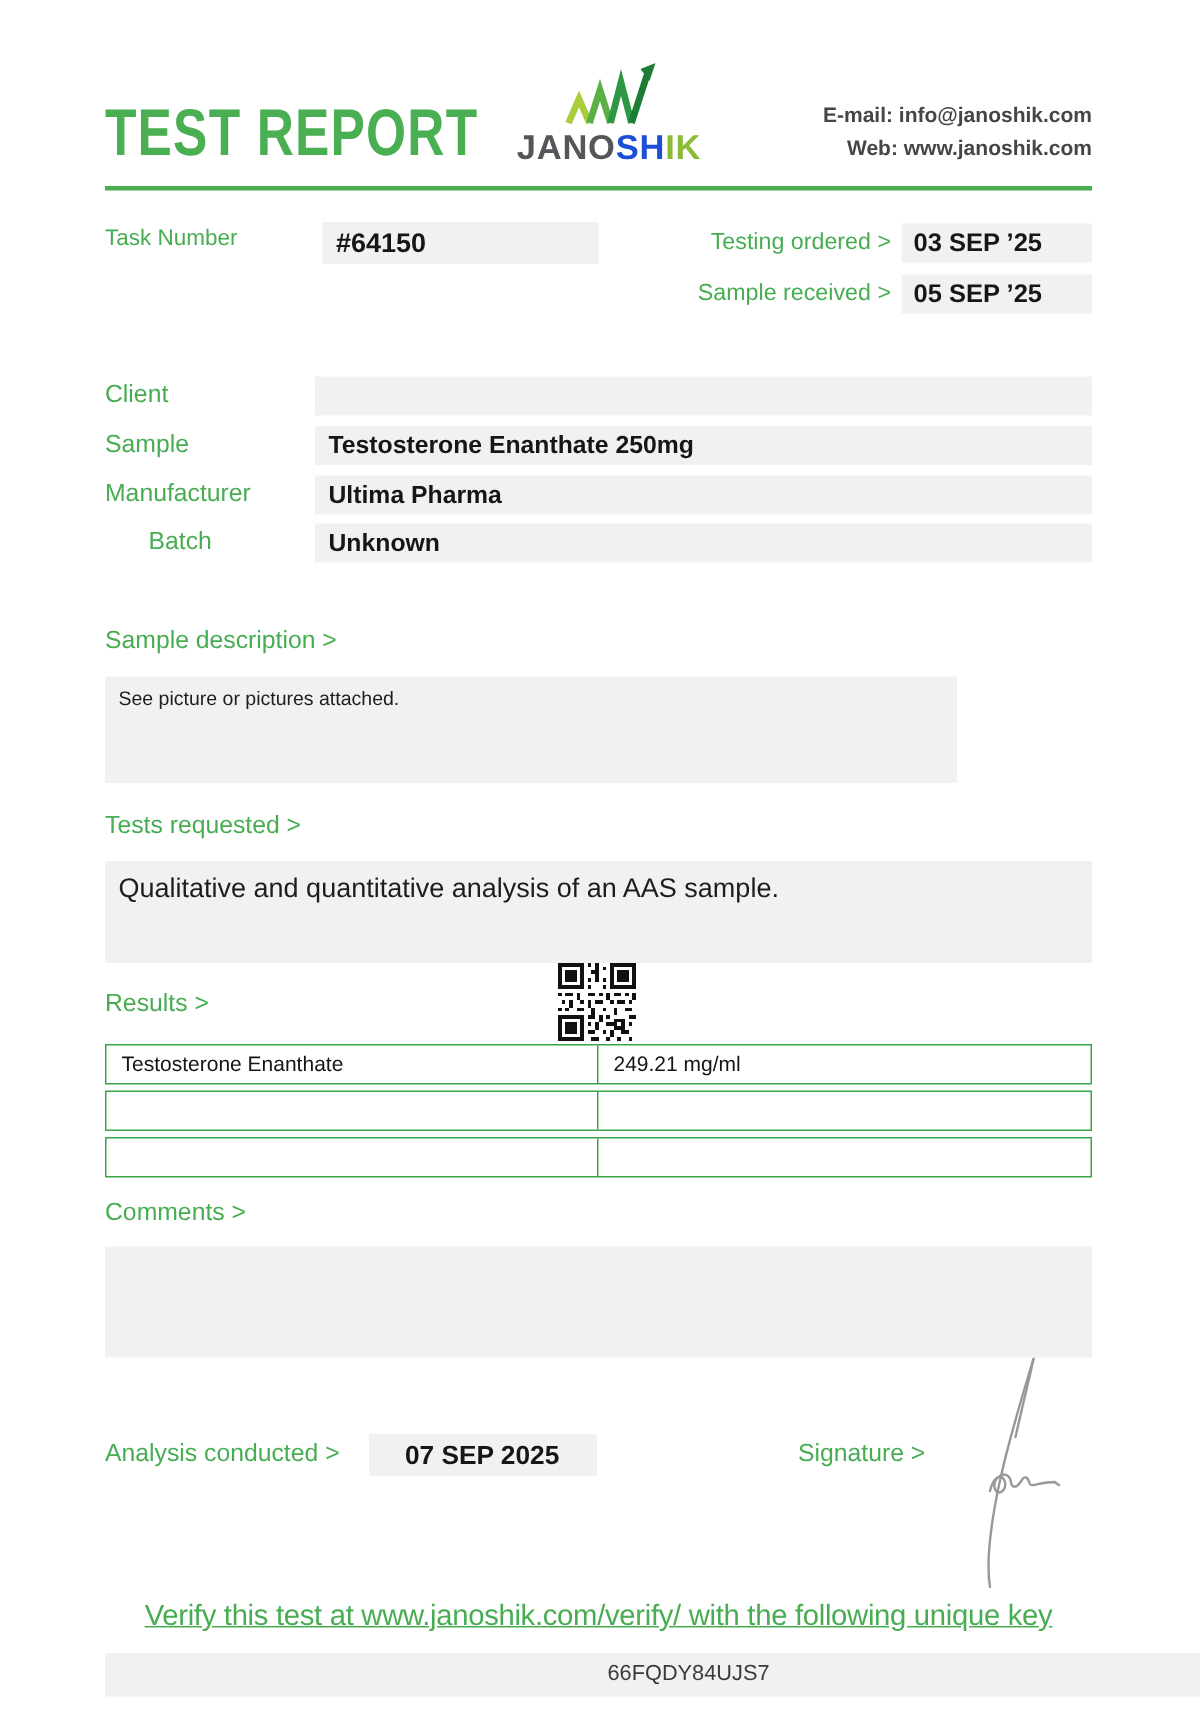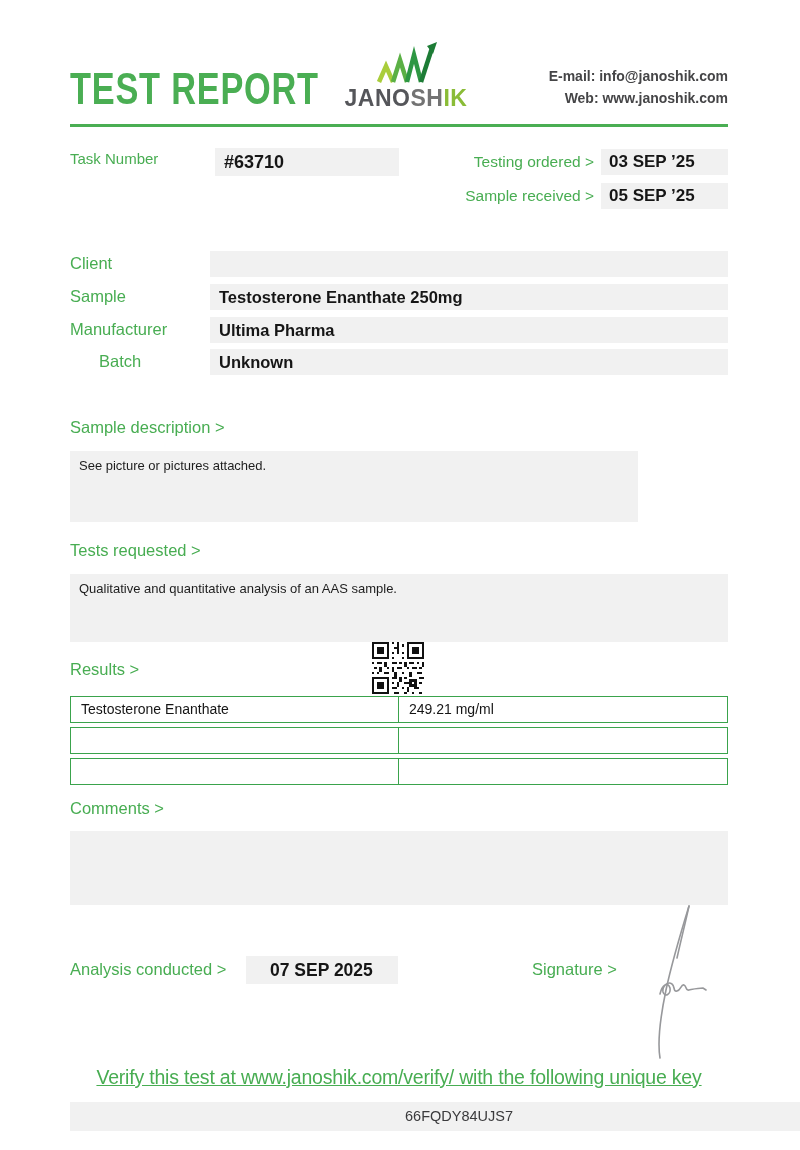--- a/index.html
+++ b/index.html
@@ -10,21 +10,21 @@
   }
   .abs{position:absolute;}
   .title{
     left:70px;top:64px;font-size:44px;font-weight:bold;color:#4aae53;
     transform:scaleX(.78);transform-origin:left top;white-space:nowrap;letter-spacing:1px;
   }
   .logo{left:338px;top:40px;width:136px;text-align:center;}
   .logo svg{display:block;margin:0 auto 1px;}
   .wordmark{font-size:23px;font-weight:bold;letter-spacing:.5px;white-space:nowrap;}
   .wm-dark{color:#55565a;}
-  .wm-green{color:#737373;}
+  .wm-green{color:#1d4ed8;}
   .wm-light{color:#8abc37;}
   .contact{left:488px;top:66px;width:240px;text-align:right;font-size:14px;color:#454547;line-height:1.55;font-weight:bold;}
   .rule{left:70px;top:124px;width:658px;height:3px;background:#4aae53;}
 
   .lbl{color:#48ad52;white-space:nowrap;}
   .lbl-lg{font-size:15px;}
   .lbl-md{font-size:16.5px;}
   .lbl-sm{font-size:15.5px;}
   .right{text-align:right;}
 
@@ -40,21 +40,21 @@
   .d2{left:601px;top:183px;}
 
   .info-label{left:70px;}
   .il1{top:254px;} .il2{top:287px;} .il3{top:320px;} .il4{top:352px;margin-left:29px;}
   .info-box{left:210px;width:518px;height:26px;line-height:26px;padding-left:9px;font-size:16.5px;}
   .ib1{top:251px;} .ib2{top:284px;} .ib3{top:317px;} .ib4{top:349px;}
 
   .sec-desc-label{left:70px;top:418px;}
   .sec-desc-box{left:70px;top:451px;width:568px;height:71px;font-size:13px;padding:7px 9px;line-height:1.3;color:#1d1d1d;}
   .sec-tests-label{left:70px;top:541px;}
-  .sec-tests-box{left:70px;top:574px;width:658px;height:68px;font-size:13px;padding:7px 9px;line-height:1.3;color:#1d1d1d;}
+  .sec-tests-box{left:70px;top:574px;width:658px;height:68px;font-size:18px;padding:7px 9px;line-height:1.3;color:#1d1d1d;}
 
   .sec-results-label{left:70px;top:660px;}
   .qr{left:372px;top:642px;}
   .rtable{left:70px;top:696px;width:658px;}
   .rrow{display:flex;border:1.5px solid #3aa34c;height:27px;margin-bottom:4px;background:#fff;}
   .rcell{line-height:24px;font-size:14px;color:#151515;padding-left:10px;overflow:hidden;white-space:nowrap;}
   .rc1{width:50%;border-right:1.5px solid #3aa34c;}
   .rc2{width:50%;}
 
   .sec-comments-label{left:70px;top:799px;}
@@ -87,21 +87,21 @@
   </div>
 
   <div class="abs contact">
     <div><span>E-mail:</span> <span>info@janoshik.com</span></div>
     <div><span>Web:</span> <span>www.janoshik.com</span></div>
   </div>
 
   <div class="abs rule"></div>
 
   <div class="abs lbl lbl-lg task-label">Task Number</div>
-  <div class="abs gbox val task-box">#63710</div>
+  <div class="abs gbox val task-box">#64150</div>
   <div class="abs lbl lbl-sm right lbl-ordered">Testing ordered &gt;</div>
   <div class="abs gbox val date-box d1">03 SEP ’25</div>
   <div class="abs lbl lbl-sm right lbl-received">Sample received &gt;</div>
   <div class="abs gbox val date-box d2">05 SEP ’25</div>
 
   <div class="abs lbl lbl-md info-label il1">Client</div>
   <div class="abs gbox val info-box ib1"></div>
   <div class="abs lbl lbl-md info-label il2">Sample</div>
   <div class="abs gbox val info-box ib2">Testosterone Enanthate 250mg</div>
   <div class="abs lbl lbl-md info-label il3">Manufacturer</div>

